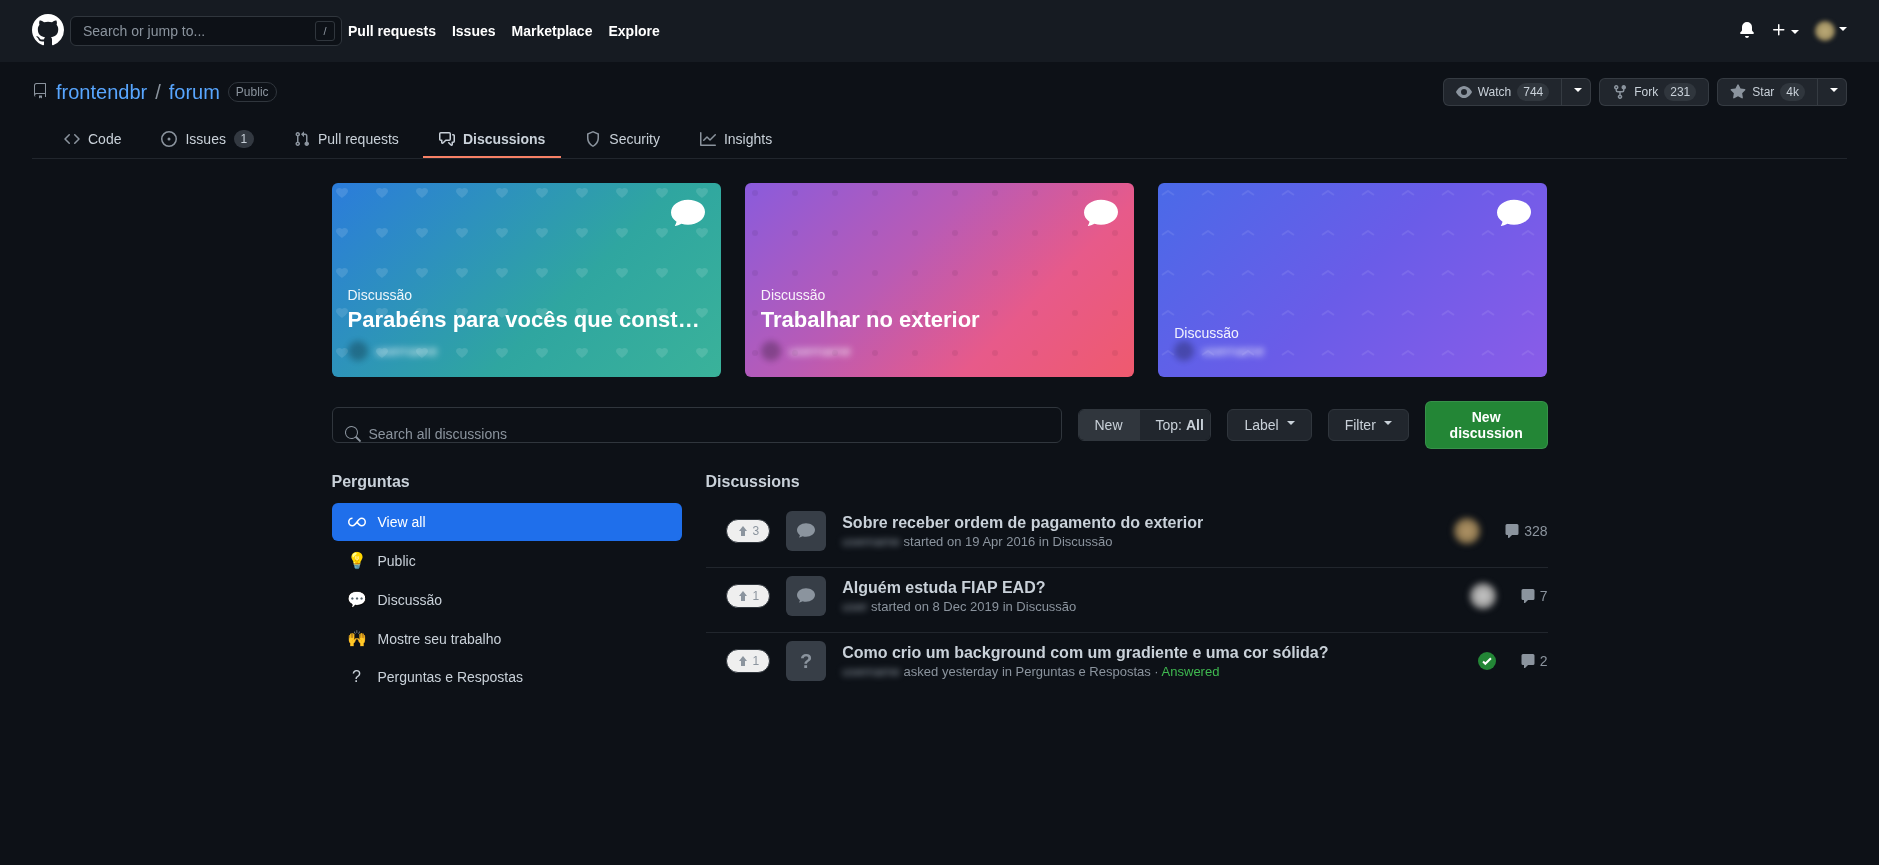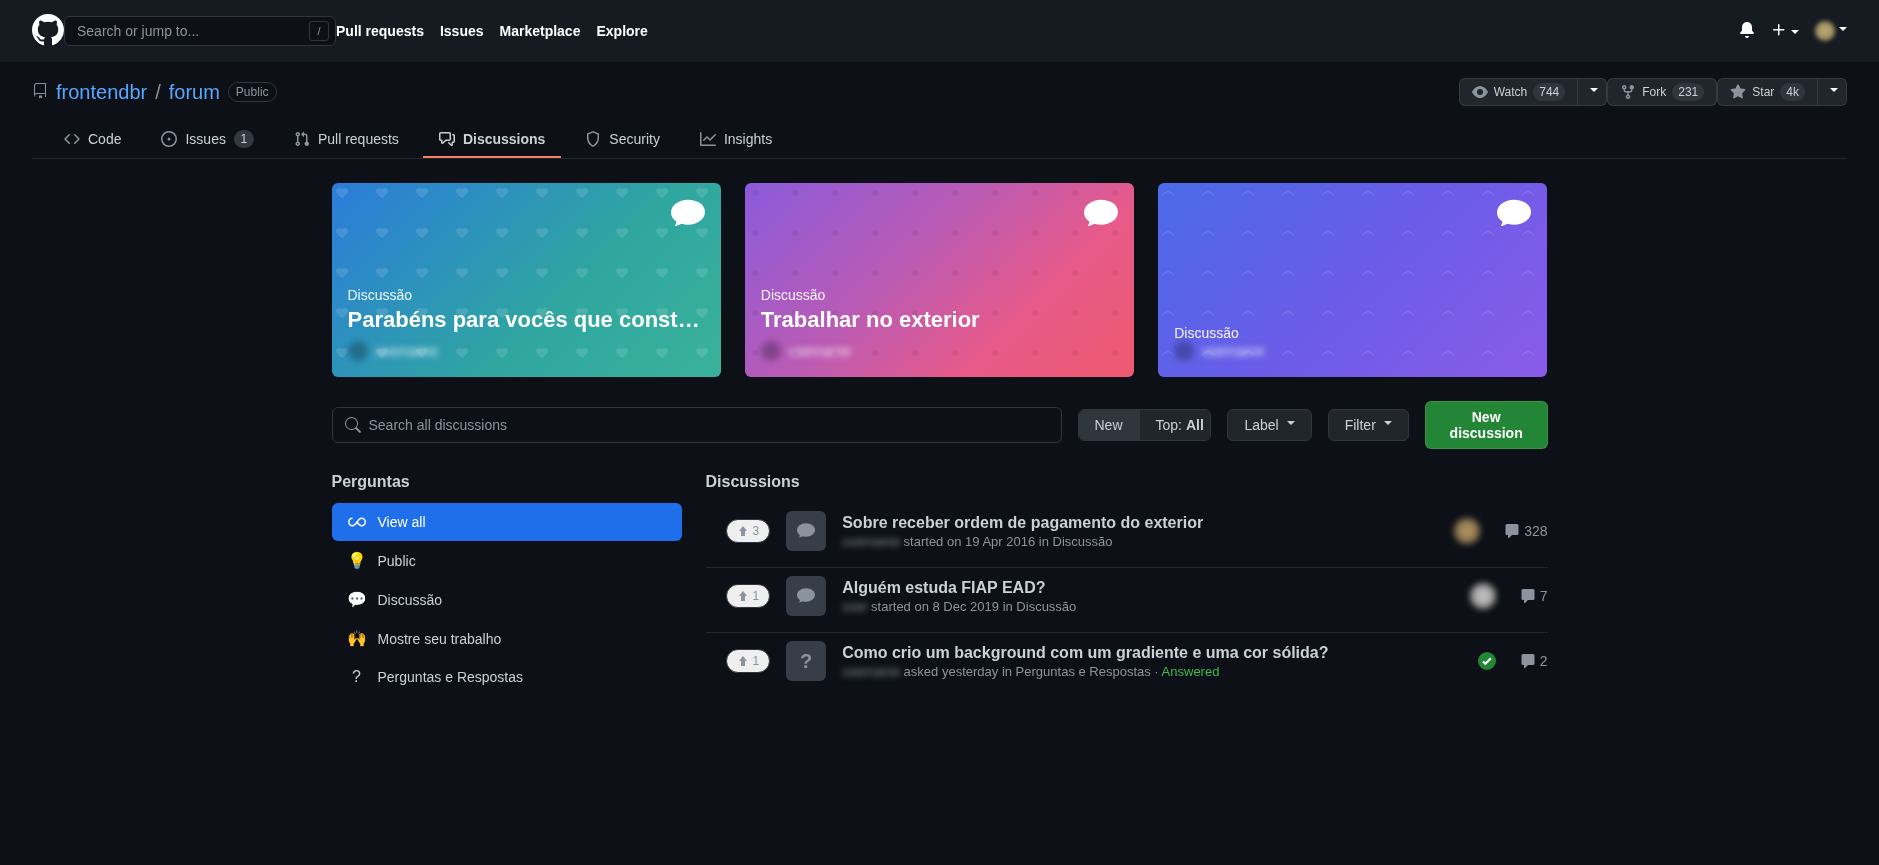--- a/index.html
+++ b/index.html
@@ -20,21 +20,21 @@
     color:var(--text);
     font-family:-apple-system,BlinkMacSystemFont,"Segoe UI",Helvetica,Arial,sans-serif;
     font-size:14px;
     width:1879px;
   }
   a{text-decoration:none;color:inherit}
   .header{
     background:var(--header-bg);
     height:62px;
     display:flex;align-items:center;
-    padding:0 32px;gap:0;
+    padding:0 32px;gap:6px;
   }
   .logo svg{fill:#fff;width:32px;height:32px}
   .search-box{
     background:var(--bg);
     border:1px solid var(--border);
     border-radius:6px;
     width:272px;height:30px;
     display:flex;align-items:center;
     padding:0 12px;color:var(--text-muted);
     position:relative;
@@ -54,21 +54,21 @@
   .dropdown-caret{display:inline-block;width:0;height:0;border:4px solid transparent;border-top-color:#fff;margin-left:4px;vertical-align:middle}
   .avatar-small{width:20px;height:20px;border-radius:50%;background:radial-gradient(circle,#bfae7a,#8a7a50);filter:blur(2px)}
   
   .repohead{padding:16px 32px 0;background:var(--bg)}
   .repotitle{display:flex;align-items:center;gap:8px;margin-bottom:16px}
   .repo-icon svg{width:16px;height:16px;fill:var(--text-muted)}
   .repotitle a{color:var(--link);font-size:20px}
   .repotitle .sep{color:var(--text-muted);font-size:20px}
   .repotitle strong a{font-weight:400}
   .label-visibility{border:1px solid var(--border);border-radius:2em;padding:0 7px;font-size:12px;color:var(--text-muted);line-height:18px}
-  .repo-actions{margin-left:auto;display:flex;}
+  .repo-actions{margin-left:auto;display:flex;gap:8px}
   .btn{
     background:var(--btn-bg);border:1px solid rgba(240,246,252,0.1);
     color:var(--text);border-radius:6px;padding:5px 12px;font-size:12px;
     display:inline-flex;align-items:center;gap:6px;height:28px;
     cursor:pointer;
   }
   .btn svg{width:16px;height:16px;fill:var(--text-muted)}
   .counter{background:var(--counter-bg);border-radius:2em;padding:0 6px;font-size:12px;font-weight:500;min-width:20px;text-align:center;line-height:18px}
   .btn-group{display:flex}
   .btn-group .btn:first-child{border-top-right-radius:0;border-bottom-right-radius:0}
@@ -96,21 +96,21 @@
   .spotlight .bubble svg{width:34px;height:30px;fill:#fff}
   .sp1{background:linear-gradient(135deg,#2b7cdb 0%,#2fa6a0 60%,#3ab29a 100%)}
   .sp2{background:linear-gradient(135deg,#8a5bdc 0%,#b95bb5 40%,#e75a8a 70%,#ef5a6e 100%)}
   .sp3{background:linear-gradient(135deg,#4a6ae8 0%,#6a5ce8 50%,#8a5ce8 100%)}
   .sp-pattern{position:absolute;inset:0;opacity:0.25}
   
   .action-row{display:flex;gap:16px;align-items:center;margin-bottom:24px}
   .search-disc{
     flex:0 0 730px;max-width:730px;
     background:var(--bg);border:1px solid var(--border);border-radius:6px;
-    height:36px;display:flex;align-items:center;padding:0 12px;color:var(--text-muted);gap:8px;
+    height:36px;display:flex;align-items:flex-end;padding:0 12px;color:var(--text-muted);gap:8px;
   }
   .search-disc svg{width:16px;height:16px;fill:var(--text-muted)}
   .seg{display:flex;border:1px solid var(--border);border-radius:6px;overflow:hidden;margin-left:auto}
   .seg .seg-btn{background:var(--btn-bg);padding:7px 16px;font-size:14px;color:var(--text);border:none;cursor:pointer;display:flex;align-items:center;gap:4px}
   .seg .seg-btn.sel{background:#30363d}
   .seg .seg-btn + .seg-btn{border-left:1px solid var(--border)}
   .btn-m{background:var(--btn-bg);border:1px solid var(--border);border-radius:6px;padding:7px 16px;font-size:14px;color:var(--text);display:flex;align-items:center;gap:4px;cursor:pointer}
   .btn-primary{background:var(--green);border:1px solid rgba(240,246,252,0.1);border-radius:6px;padding:7px 16px;font-size:14px;color:#fff;font-weight:700;cursor:pointer}
   
   .layout{display:flex;gap:24px}

